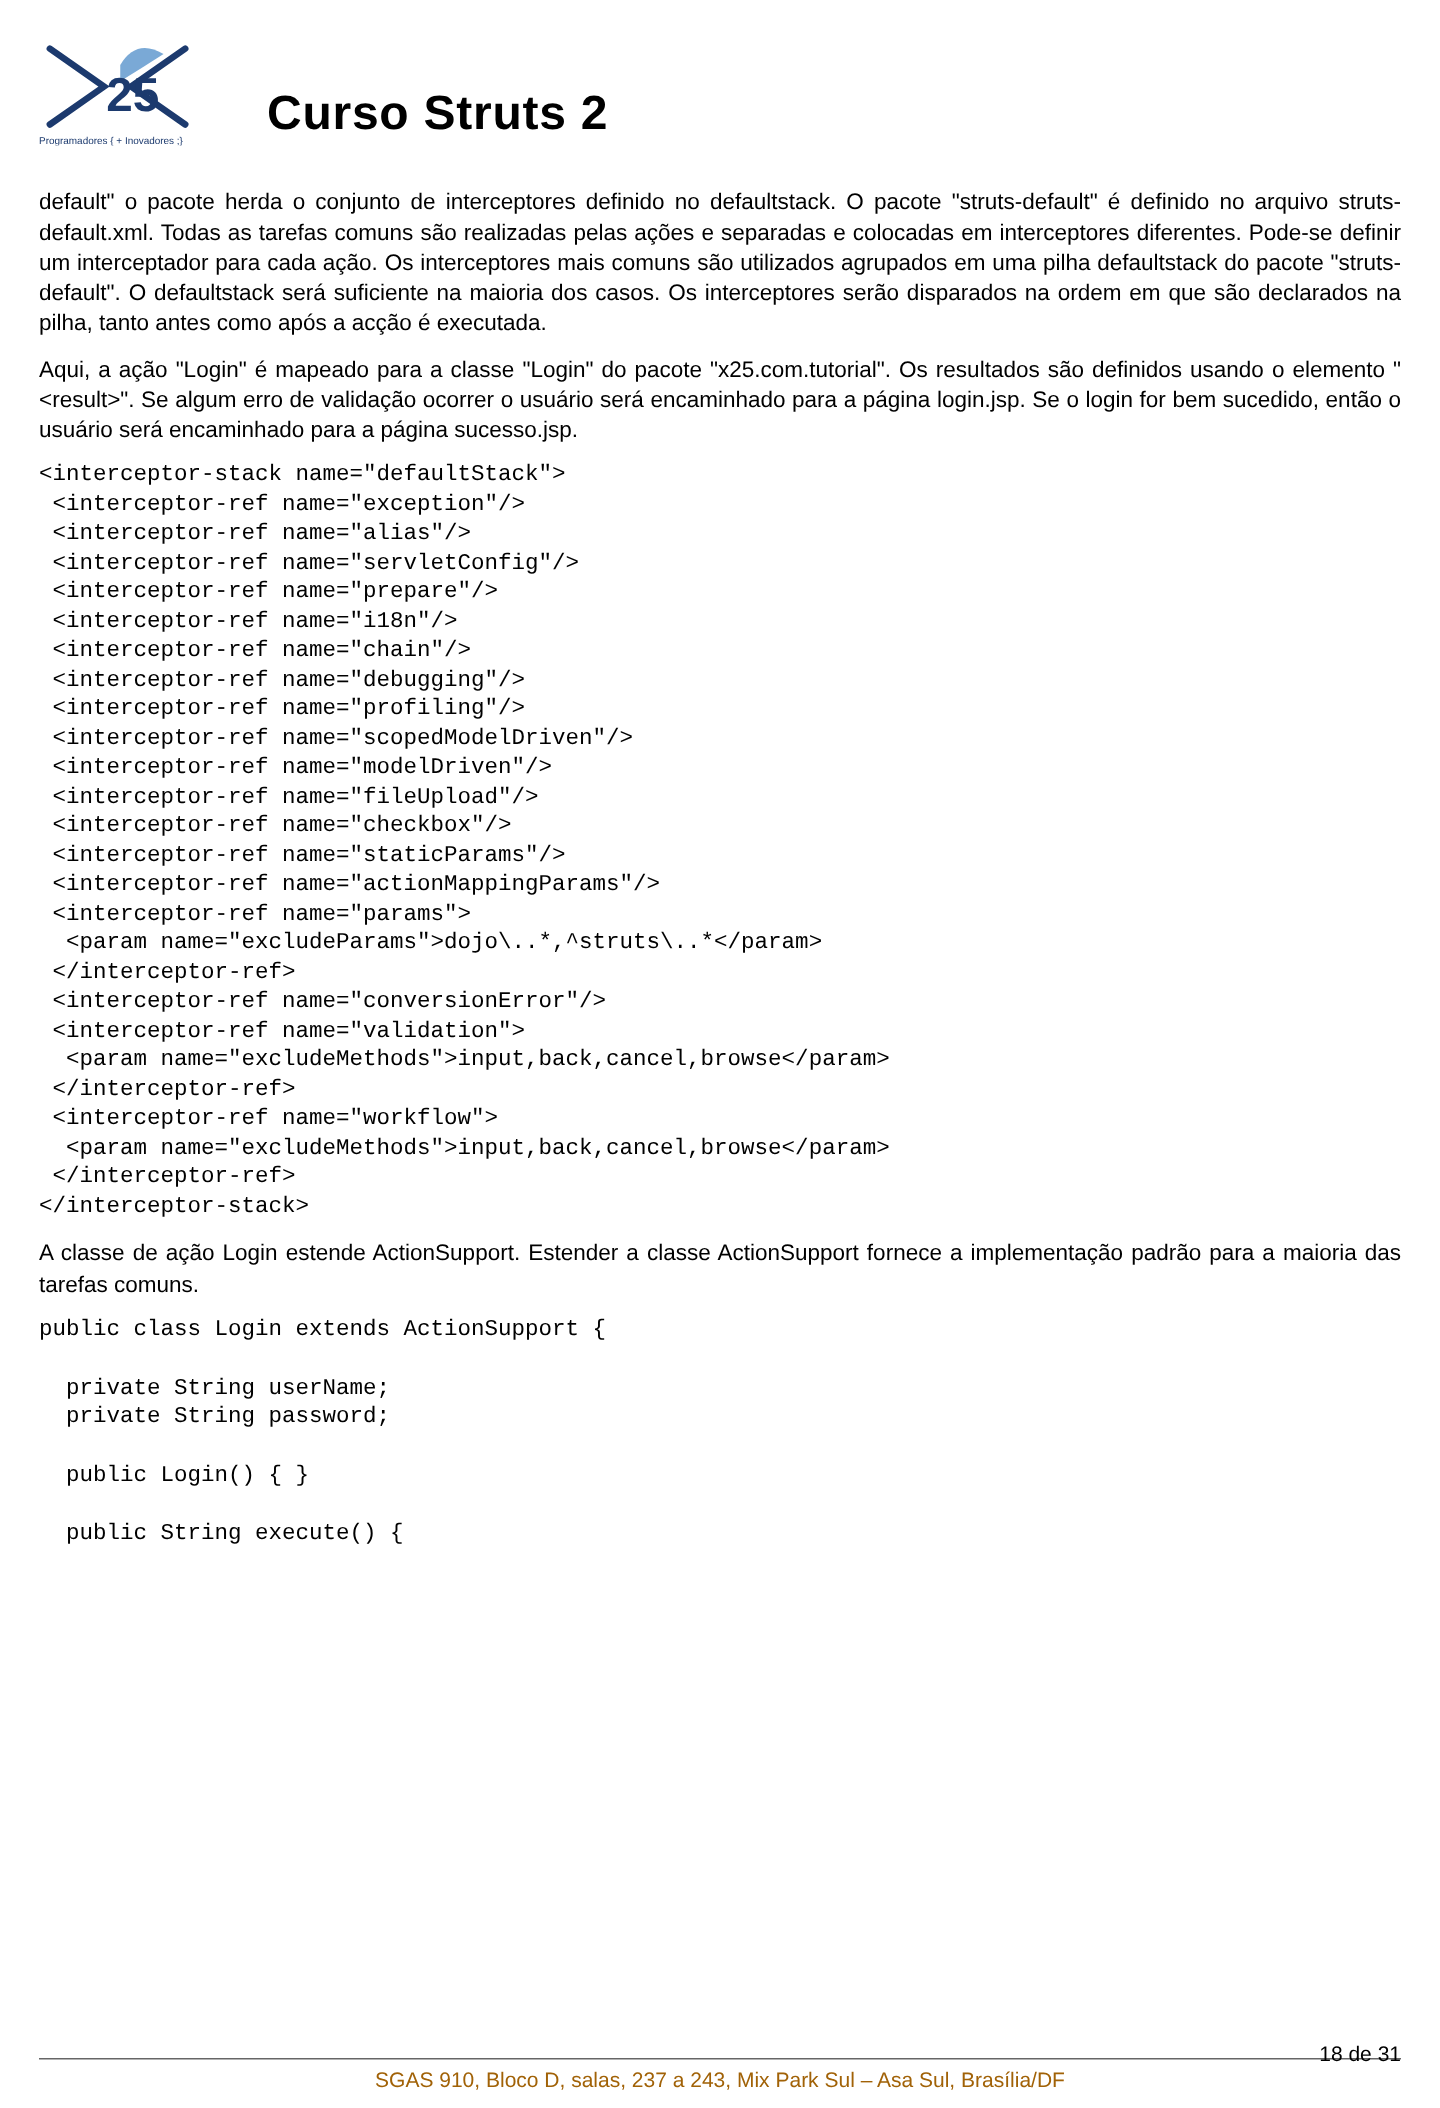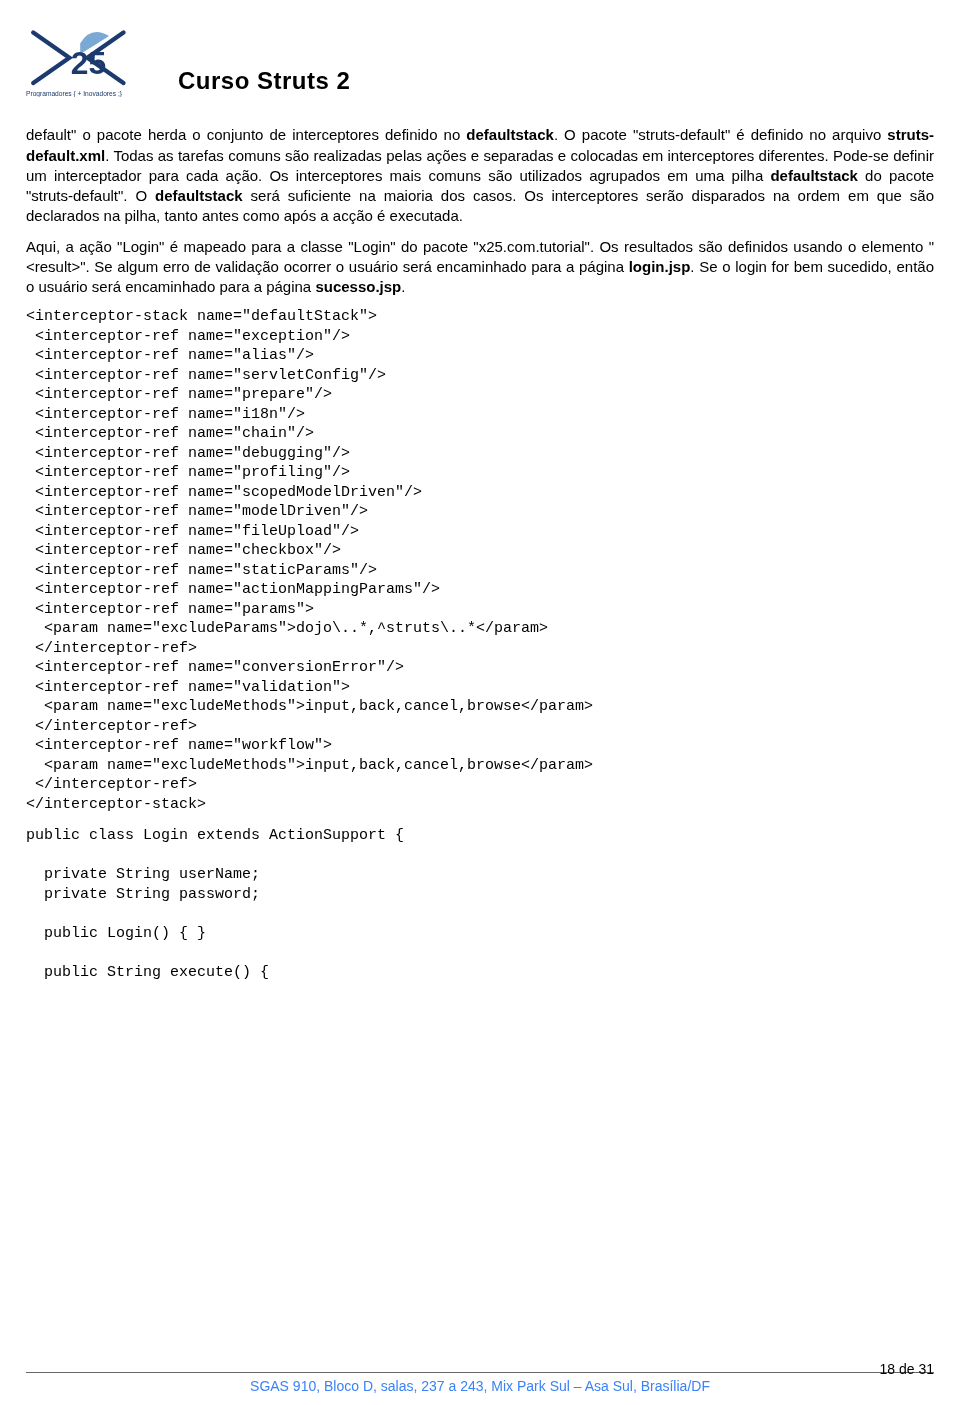--- a/index.html
+++ b/index.html
@@ -23,50 +23,50 @@
     gap: 22px;
     margin-bottom: 28px;
   }
   .logo {
     width: 130px;
     flex-shrink: 0;
   }
   .logo svg { display: block; width: 100%; }
   .course-title {
     font-family: Arial, sans-serif;
-    font-size: 24px;
+    font-size: 32px;
     font-weight: 900;
     letter-spacing: 0.5px;
     margin-top: -28px;
   }
   .body-text p {
     text-align: justify;
     margin-bottom: 10px;
   }
-  .body-text strong { font-weight: bold; }
+  .body-text strong { font-weight: normal; }
   pre.code {
     font-family: "Courier New", Courier, monospace;
     font-size: 15px;
     white-space: pre;
     line-height: 1.3;
     margin: 6px 0 12px 0;
   }
   .footer {
     position: absolute;
     left: 26px; right: 26px;
     bottom: 10px;
     text-align: center;
   }
   .footer-hr {
     border: none;
     border-top: 1px solid #666;
     margin-bottom: 4px;
   }
   .footer-line {
-    color: #3b82f6;
+    color: #a16207;
     font-size: 14px;
     line-height: 1.3;
   }
   .page-num {
     position: absolute;
     right: 0;
     bottom: 16px;
     font-size: 14px;
     color: #000;
   }
@@ -120,20 +120,23 @@
  &lt;/interceptor-ref&gt;
  &lt;interceptor-ref name="conversionError"/&gt;
  &lt;interceptor-ref name="validation"&gt;
   &lt;param name="excludeMethods"&gt;input,back,cancel,browse&lt;/param&gt;
  &lt;/interceptor-ref&gt;
  &lt;interceptor-ref name="workflow"&gt;
   &lt;param name="excludeMethods"&gt;input,back,cancel,browse&lt;/param&gt;
  &lt;/interceptor-ref&gt;
 &lt;/interceptor-stack&gt;</pre>
 
+    <p>
+      <span>A classe de ação </span><strong>Login</strong><span> estende </span><strong>ActionSupport</strong><span>. Estender a classe </span><strong>ActionSupport</strong><span> fornece a implementação padrão para a maioria das tarefas comuns.</span>
+    </p>
 
     <pre class="code">public class Login extends ActionSupport {
 
   private String userName;
   private String password;
 
   public Login() { }
 
   public String execute() {</pre>
 

